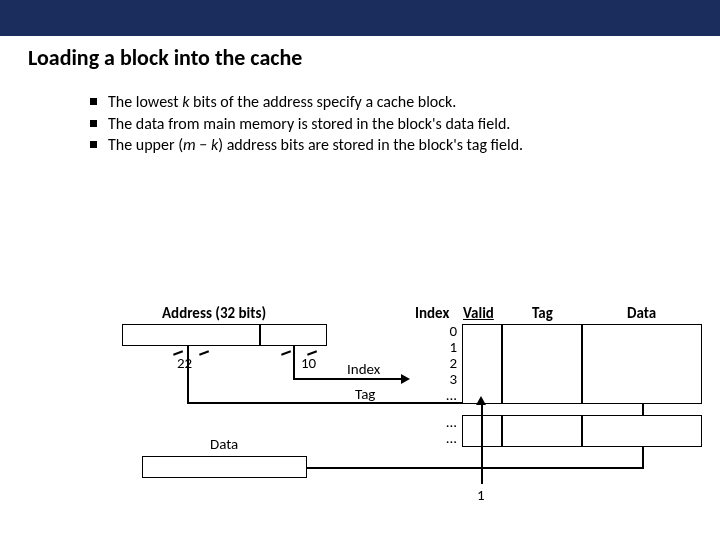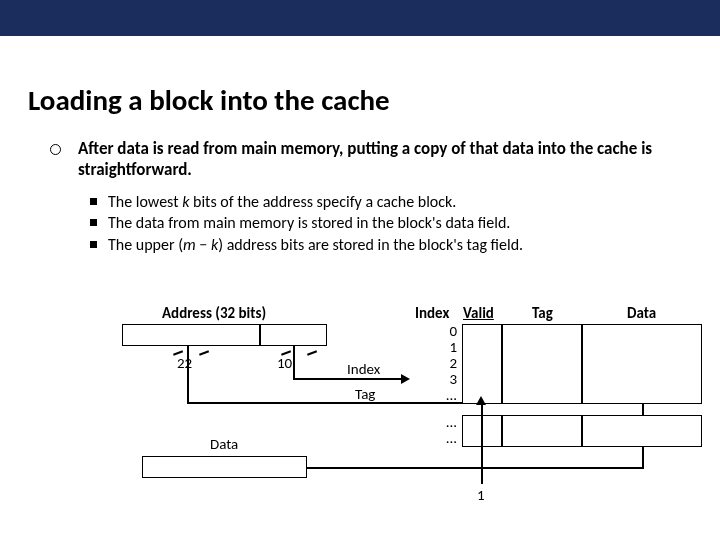--- a/index.html
+++ b/index.html
@@ -10,24 +10,23 @@
     background: #fff;
     color: #000;
     position: relative;
   }
   .topbar {
     width: 100%;
     height: 36px;
     background: #1a2d5c;
   }
   .title {
-    font-size: 29px;
+    font-size: 22px;
     font-weight: 700;
     padding: 8px 28px 10px 28px;
-    margin-top: 38px;
   }
   .content {
     padding: 10px 40px 0 60px;
   }
   .main-bullet {
     position: relative;
     font-size: 17px;
     font-weight: 700;
     padding-left: 18px;
     line-height: 1.25;
@@ -112,41 +111,40 @@
     text-align: right;
   }
 </style>
 </head>
 <body>
 
 <div class="topbar"></div>
 <h1 class="title">Loading a block into the cache</h1>
 
 <div class="content">
-  <div class="main-bullet">After data is read from main memory, putting a copy of that data into the cache is straightforward.</div>
   <ul class="sub-list">
     <li>
       <span>The lowest </span><span class="italic">k</span><span> bits of the address specify a cache block.</span>
     </li>
     <li>The data from main memory is stored in the block's data field.</li>
     <li>
       The upper (<span class="italic">m</span> − <span class="italic">k</span>) address bits are stored in the block's tag field.
     </li>
   </ul>
 </div>
 
 <div class="diagram">
 
   <div class="lbl" style="left:115px; top:4px;">Address (32 bits)</div>
 
   <div class="box" style="left:75px; top:24px; width:205px; height:22px;"></div>
   <div style="position:absolute; left:212px; top:24px; width:1.5px; height:22px; background:#000;"></div>
 
   <div class="lbl small" style="left:130px; top:54px;">22</div>
-  <div class="lbl small" style="left:230px; top:54px;">10</div>
+  <div class="lbl small" style="left:254px; top:54px;">10</div>
   <span class="tick" style="left:126px; top:52px;"></span>
   <span class="tick" style="left:152px; top:52px;"></span>
   <span class="tick" style="left:234px; top:52px;"></span>
   <span class="tick" style="left:260px; top:52px;"></span>
 
   <div class="arrow" style="left:246px; top:46px; width:1.5px; height:32px;"></div>
   <div class="arrow" style="left:246px; top:78px; width:108px; height:1.5px;"></div>
   <div class="arrowhead" style="left:354px; top:74px; border-left:9px solid #000; border-top:5px solid transparent; border-bottom:5px solid transparent;"></div>
   <div class="lbl small" style="left:300px; top:60px;">Index</div>
 

